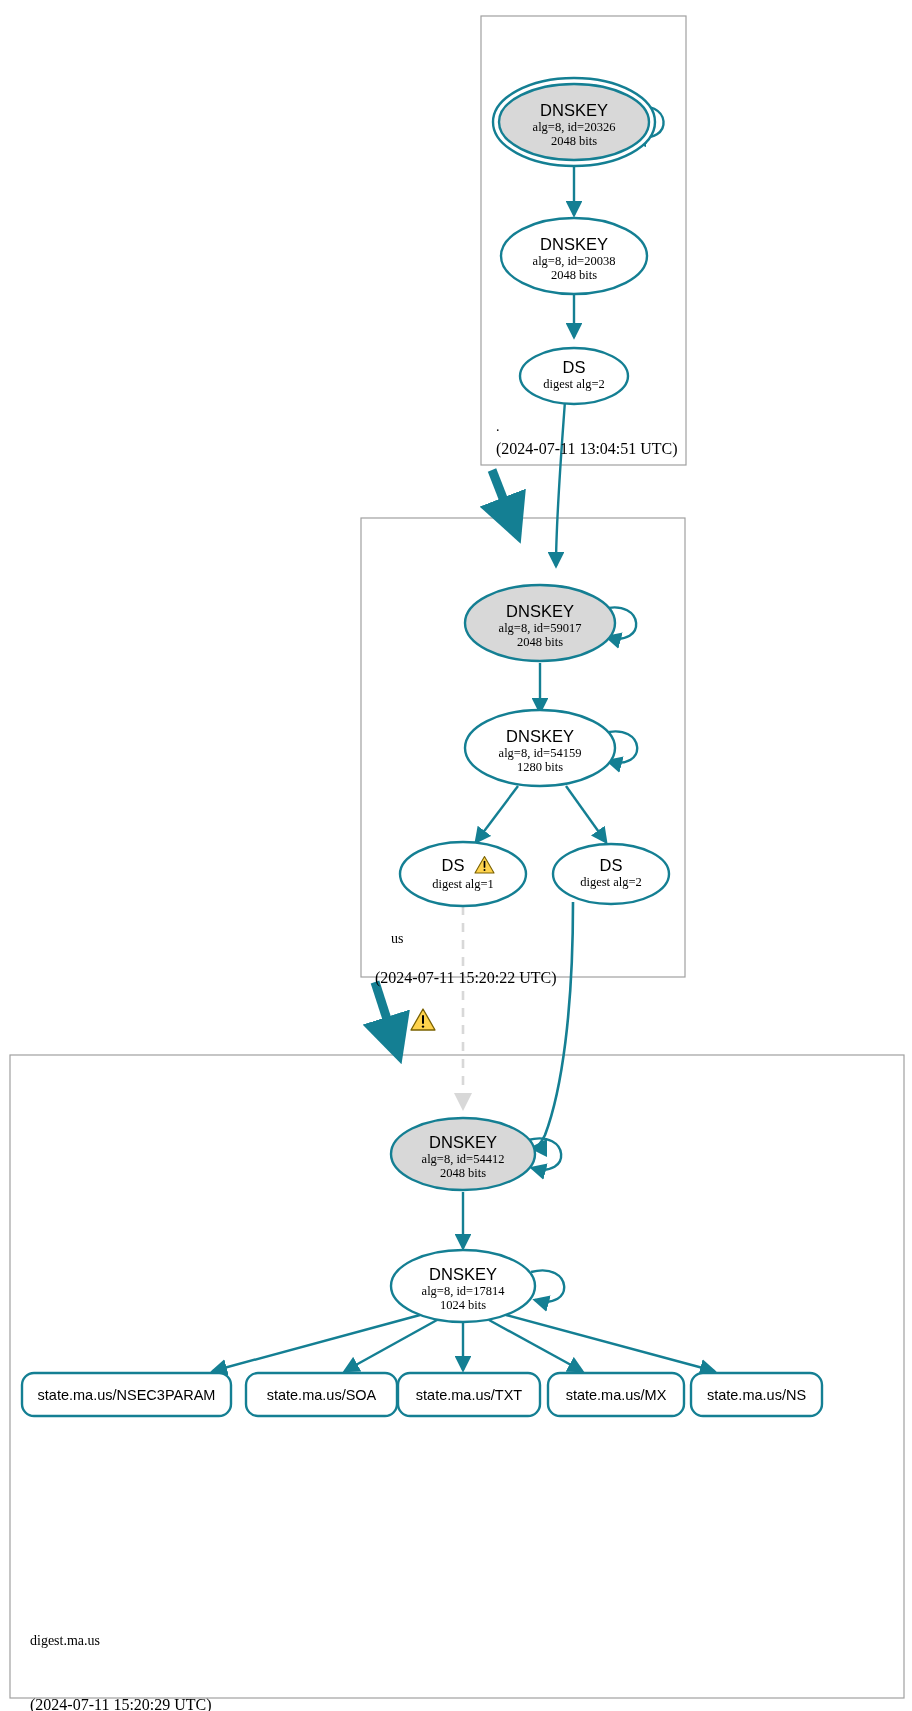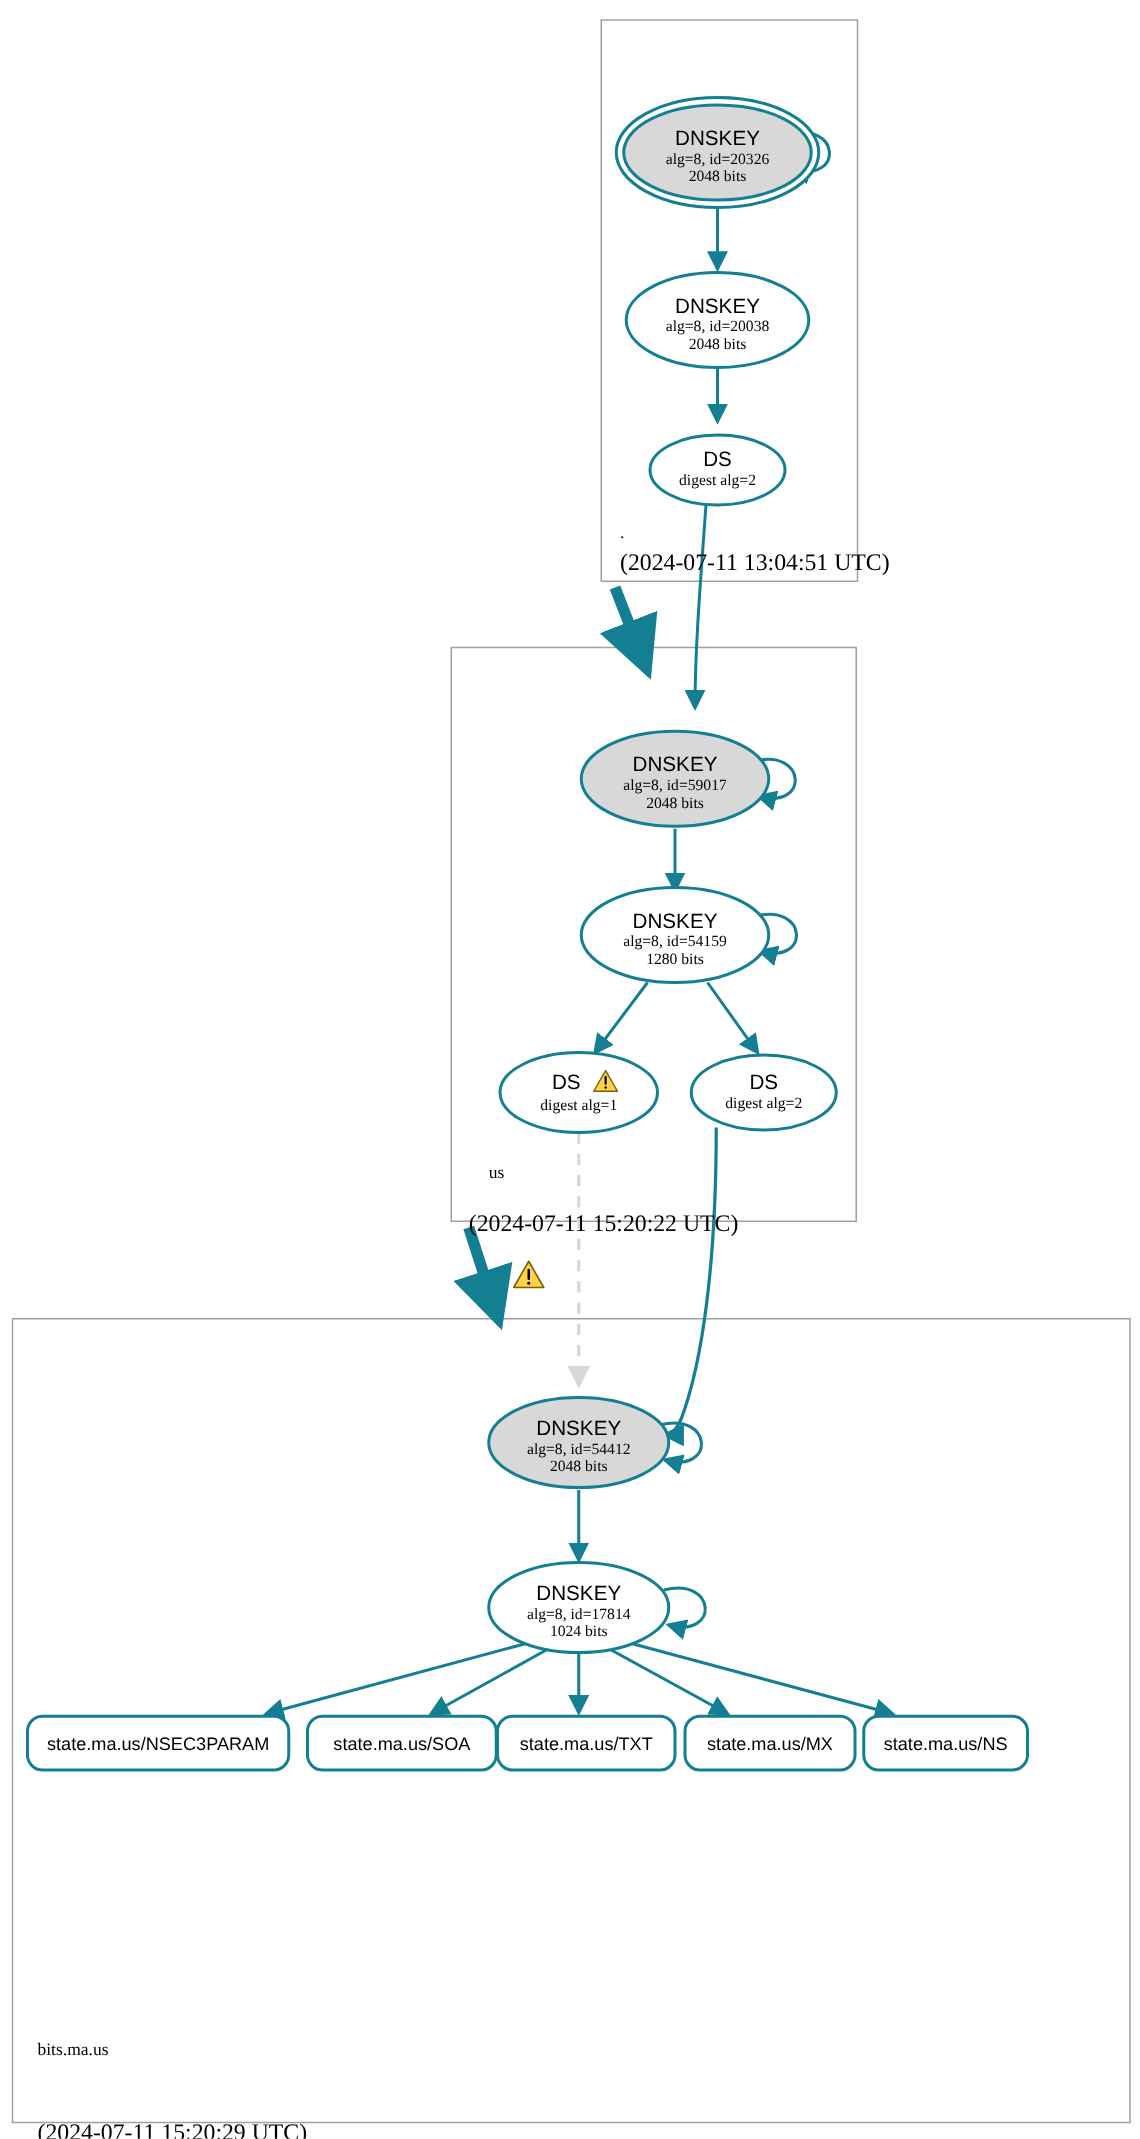--- a/index.html
+++ b/index.html
@@ -1,21 +1,21 @@
 <!DOCTYPE html>
 <html><head>
 <meta charset="utf-8">
 <style>
   html,body{margin:0;padding:0;background:#ffffff;}
   body{width:912px;height:1711px;position:relative;
        font-family:"Liberation Sans",sans-serif;color:#000;overflow:hidden;}
   #stage{position:absolute;left:0;top:0;width:912px;height:1520px;}
   svg#graph{position:absolute;left:0;top:0;width:912px;height:1711px;}
   .zone-label{position:absolute;font-family:"Liberation Serif",serif;font-size:14px;color:#000;white-space:nowrap;}
-  .zone-ts{position:absolute;font-family:"Liberation Serif",serif;font-size:19px;color:#000;white-space:nowrap;}
+  .zone-ts{position:absolute;font-family:"Liberation Serif",serif;font-size:16px;color:#000;white-space:nowrap;}
   .node-title{font-family:"Liberation Sans",sans-serif;font-size:16.5px;fill:#000;}
   .node-sub{font-family:"Liberation Serif",serif;font-size:12.5px;fill:#000;}
   .rr-label{font-family:"Liberation Sans",sans-serif;font-size:14.5px;fill:#000;}
 </style>
 </head>
 <body>
 
 <div id="stage">
 
   <svg id="graph" viewBox="0 0 912 1711">
@@ -162,16 +162,16 @@
       <text class="rr-label" x="756.5" y="1400" text-anchor="middle">state.ma.us/NS</text>
     </g>
   </svg>
 
   <div class="zone-label" style="left:496px;top:419px;">.</div>
   <div class="zone-ts" style="left:496px;top:440px;">(2024-07-11 13:04:51 UTC)</div>
 
   <div class="zone-label" style="left:375px;top:931px;margin-left:16px;">us</div>
   <div class="zone-ts" style="left:375px;top:952px;margin-top:17px;">(2024-07-11 15:20:22 UTC)</div>
 
-  <div class="zone-label" style="left:30px;top:1633px;">bits.ma.us</div>
+  <div class="zone-label" style="left:30px;top:1633px;">digest.ma.us</div>
   <div class="zone-ts" style="left:30px;top:1696px;">(2024-07-11 15:20:29 UTC)</div>
 
 </div>
 
 </body></html>

